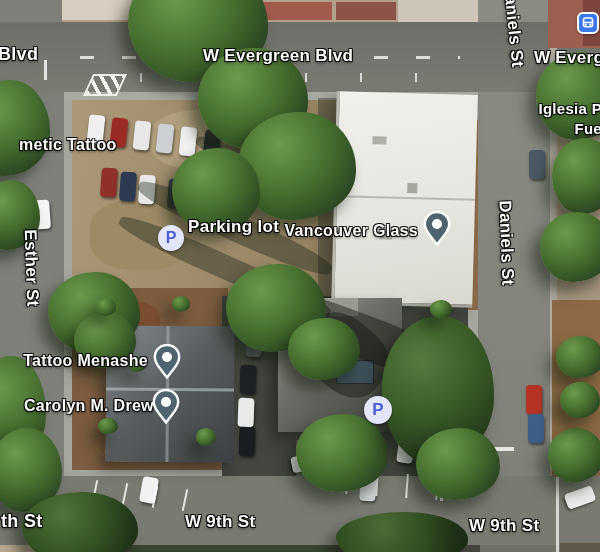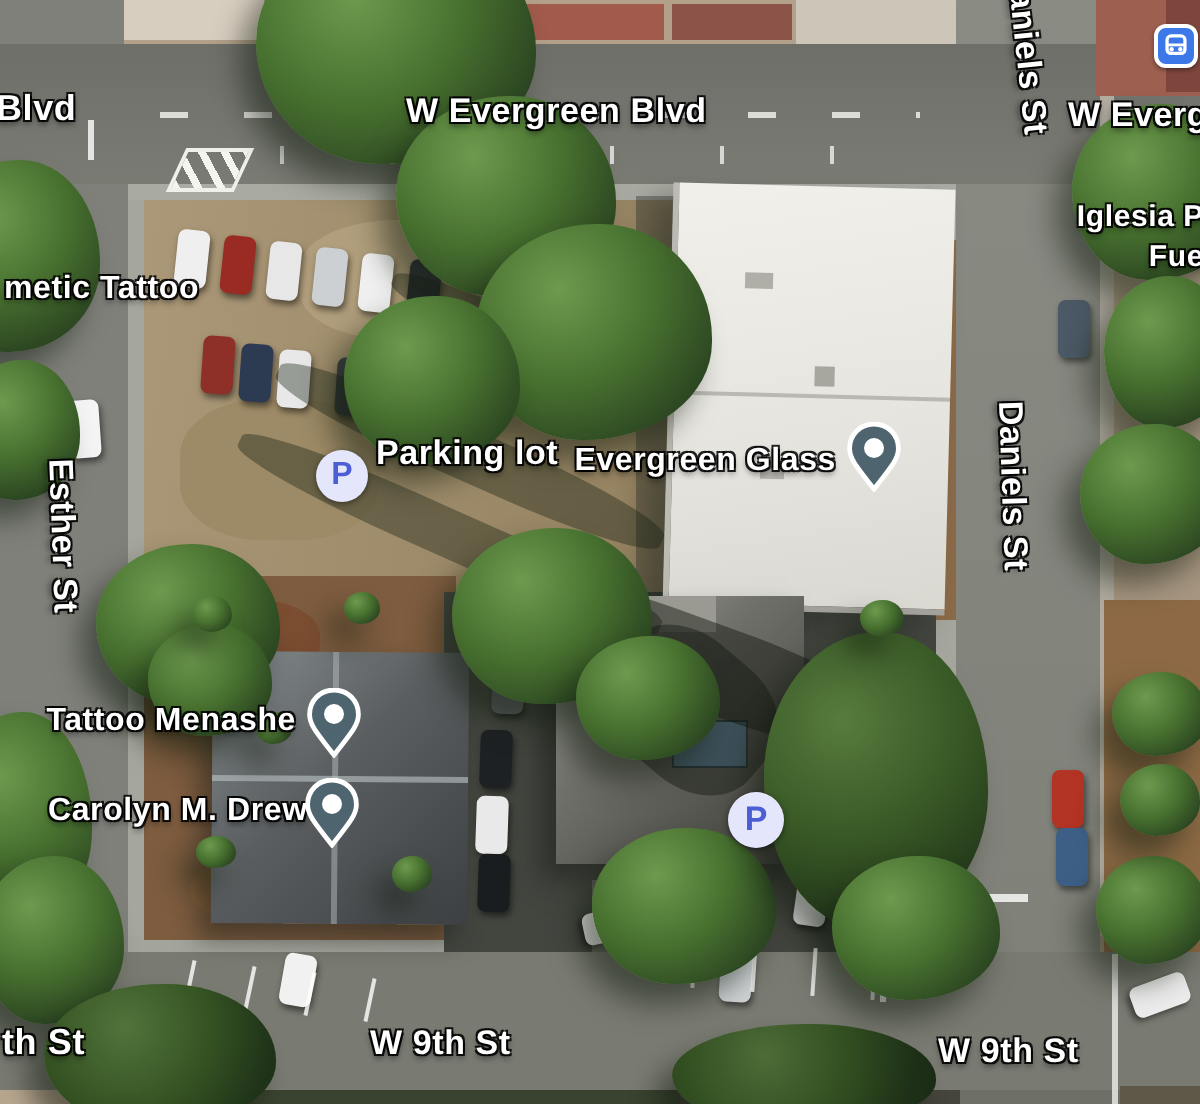--- a/index.html
+++ b/index.html
@@ -165,36 +165,36 @@
 <div class="lbl road-lbl z" style="left:-2px;top:44px;font-size:18px;">Blvd</div>
 <div class="lbl road-lbl z" style="left:203px;top:46px;">W Evergreen Blvd</div>
 <div class="lbl road-lbl z" style="left:534px;top:48px;">W Evergreen Blvd</div>
 <div class="lbl road-lbl z" style="left:513px;top:25px;transform:translate(-50%,-50%) rotate(84deg);">Daniels St</div>
 <div class="lbl road-lbl rot z" style="left:506px;top:243px;">Daniels St</div>
 <div class="lbl road-lbl rot z" style="left:31px;top:268px;">Esther St</div>
 <div class="lbl road-lbl z" style="left:1px;top:511px;font-size:18px;">th St</div>
 <div class="lbl road-lbl z" style="left:185px;top:512px;">W 9th St</div>
 <div class="lbl road-lbl z" style="left:469px;top:516px;">W 9th St</div>
 
-<div class="lbl poi-lbl z" style="left:2px;top:136px;">metic Tattoo</div>
+<div class="lbl poi-lbl z" style="left:19px;top:136px;">metic Tattoo</div>
 <div class="z abs" style="left:538px;top:99px;width:64px;text-align:right;">
   <div class="lbl poi-lbl" style="position:static;font-size:15px;line-height:20px;">Iglesia P</div>
   <div class="lbl poi-lbl" style="position:static;font-size:15px;line-height:20px;">Fue</div>
 </div>
 
 <div class="picon z" style="left:158px;top:225px;width:26px;height:26px;font-size:16px;">
     <span>P</span>
   </div>
 <div class="lbl z" style="left:188px;top:217px;font-size:17px;">Parking lot</div>
 
 <div class="picon z" style="left:364px;top:396px;width:28px;height:28px;font-size:17px;">
     <span>P</span>
   </div>
 
-<div class="lbl poi-lbl z" style="left:258px;top:222px;width:160px;text-align:right;">Evergreen Glass</div>
+<div class="lbl poi-lbl z" style="left:258px;top:222px;width:160px;text-align:right;">Vancouver Glass</div>
 <svg class="pin z" style="left:423px;top:211px;" width="28" height="35" viewBox="0 0 28 35">
   <path d="M14 1 C6.8 1 1.8 6.6 1.8 13.2 C1.8 18.3 5 22 14 33.5 C23 22 26.2 18.3 26.2 13.2 C26.2 6.6 21.2 1 14 1 Z" stroke="#ffffff" stroke-width="2.4" fill="#4e6570"></path>
   <circle cx="14" cy="13" r="5" fill="#ffffff"></circle>
 </svg>
 
 <div class="lbl poi-lbl z" style="left:18px;top:352px;width:130px;text-align:right;">Tattoo Menashe</div>
 <svg class="pin z" style="left:153px;top:344px;" width="28" height="35" viewBox="0 0 28 35">
   <path d="M14 1 C6.8 1 1.8 6.6 1.8 13.2 C1.8 18.3 5 22 14 33.5 C23 22 26.2 18.3 26.2 13.2 C26.2 6.6 21.2 1 14 1 Z" stroke="#ffffff" stroke-width="2.4" fill="#4e6570"></path>
   <circle cx="14" cy="13" r="5" fill="#ffffff"></circle>
 </svg>

